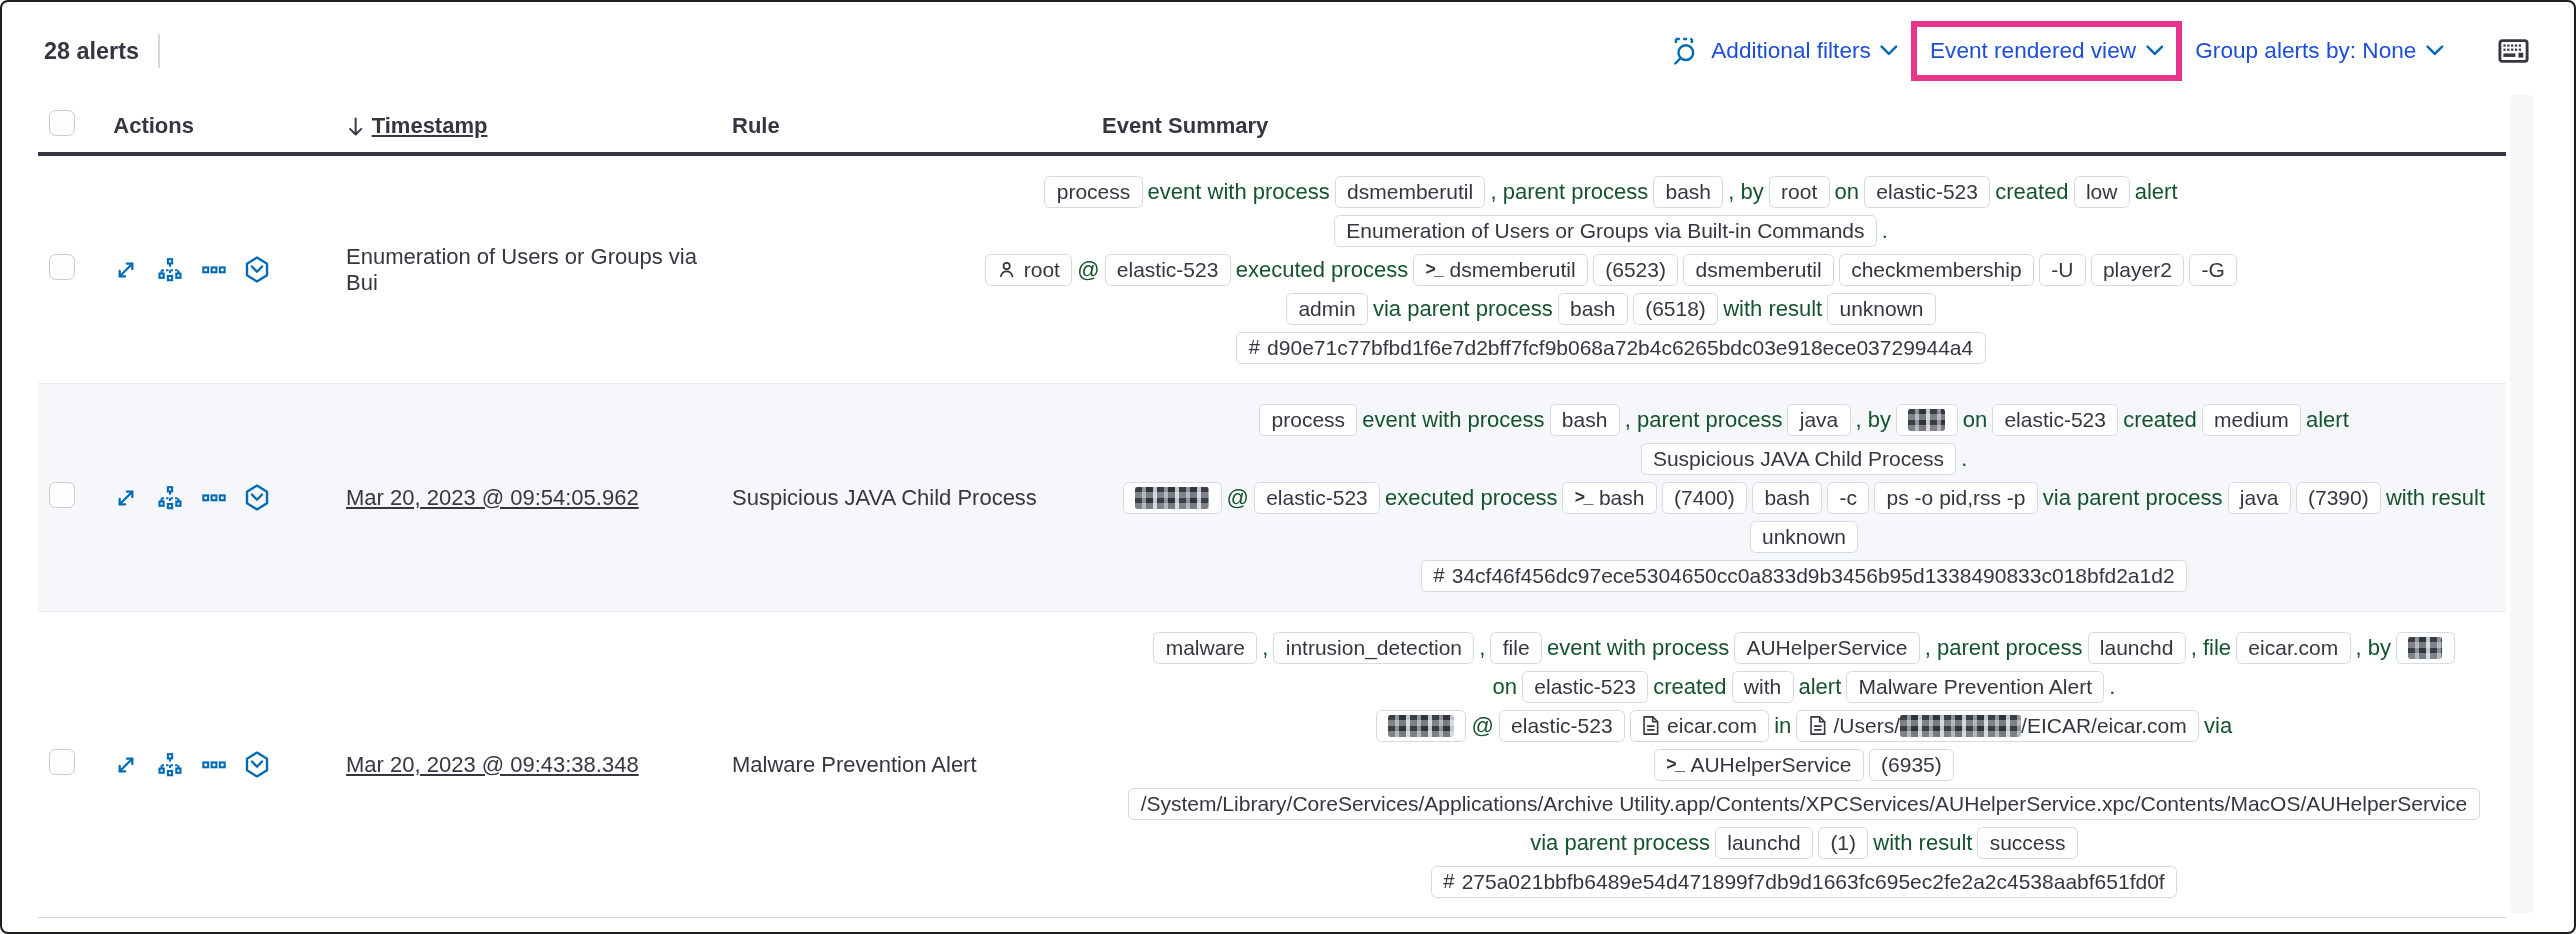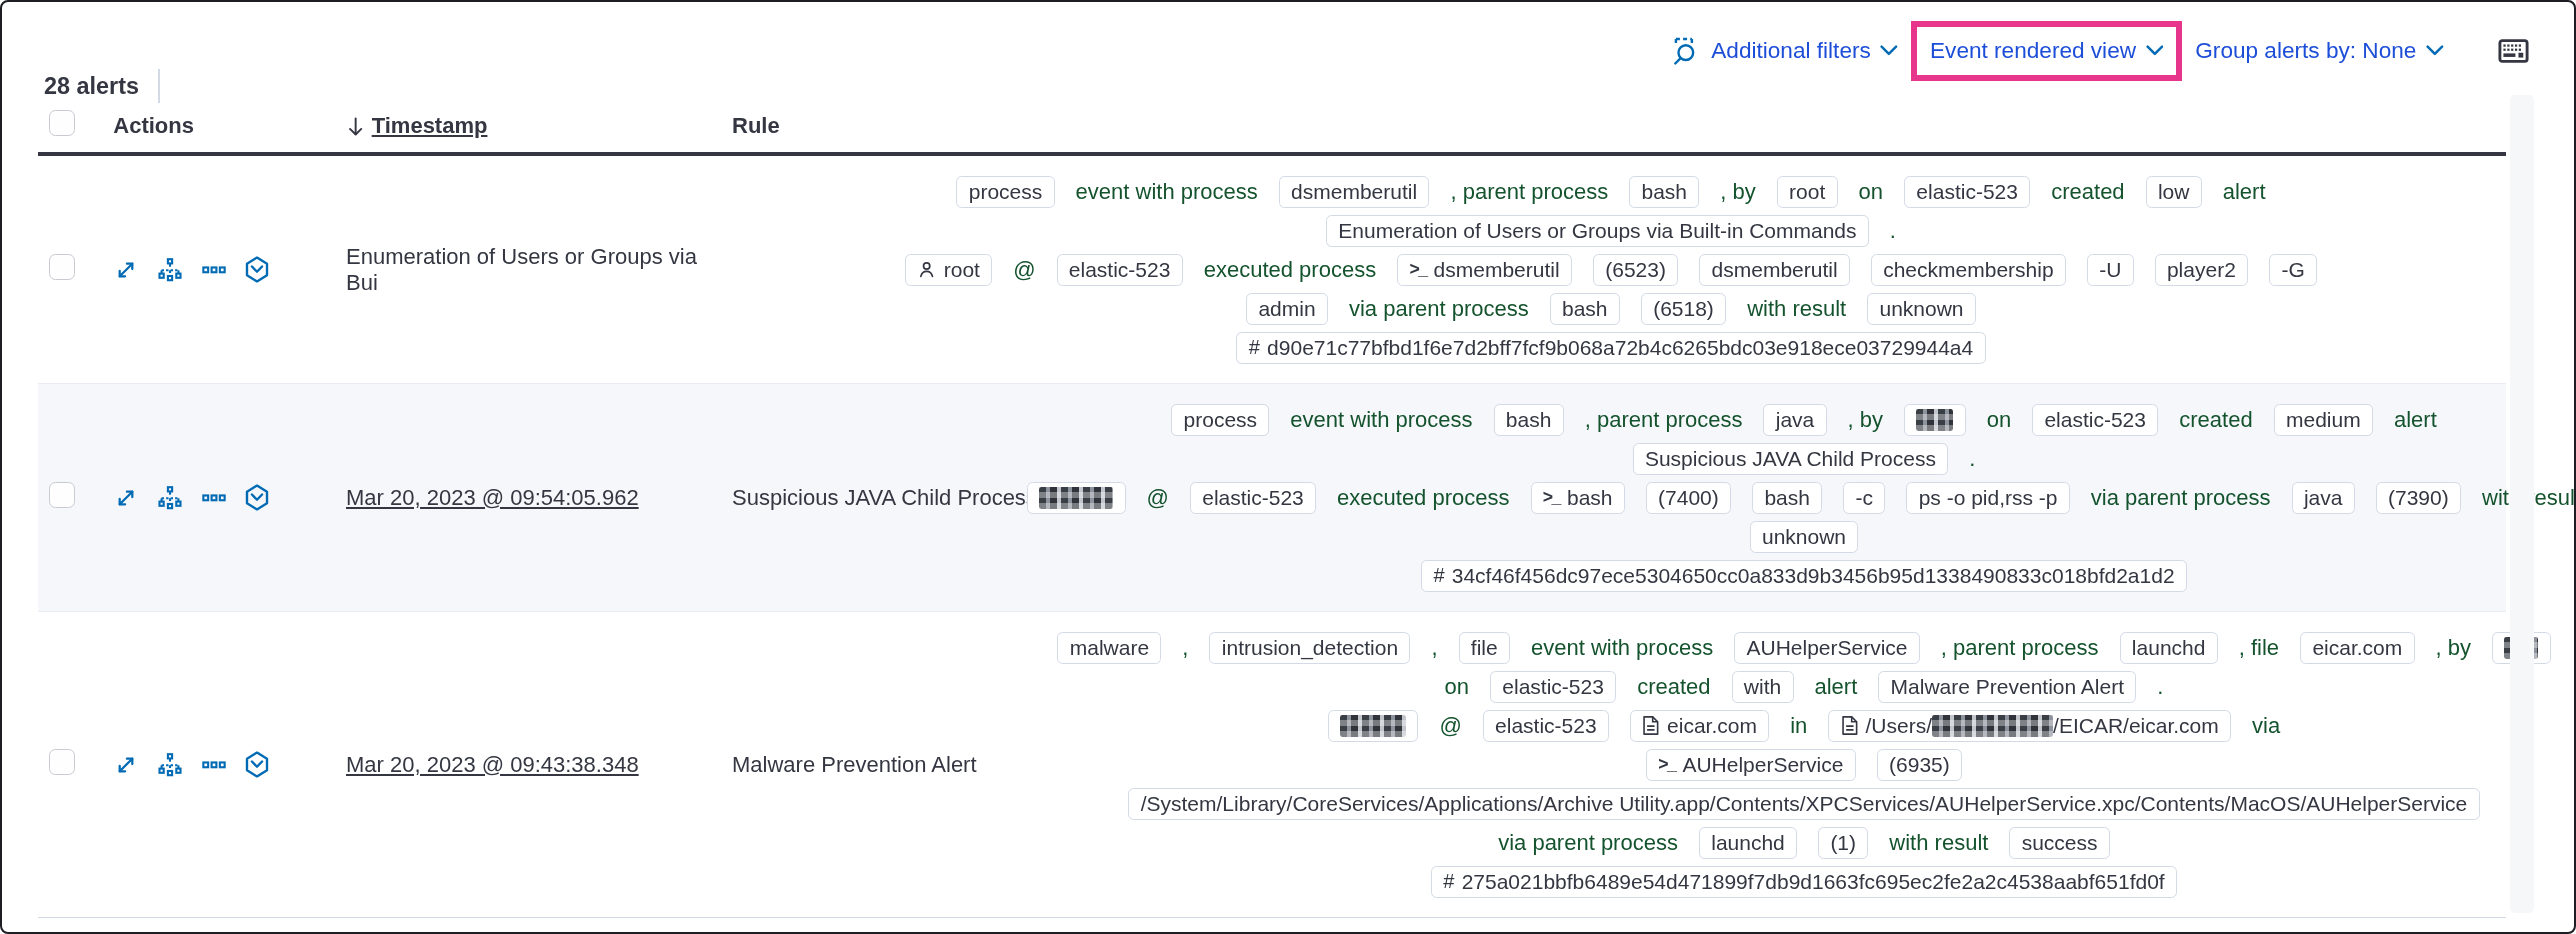--- a/index.html
+++ b/index.html
@@ -1,21 +1,21 @@
 <!DOCTYPE html>
 <html style="font-size:13px"><head>
 <meta charset="utf-8">
 <style>
   html,body{margin:0;padding:0;background:#ffffff;}
   body{font-family:"Liberation Sans","DejaVu Sans",sans-serif;color:#343741;-webkit-font-smoothing:antialiased;}
   .screen{position:relative;width:2576px;height:934px;box-sizing:border-box;border:2.4px solid #1d1e24;border-radius:8px;background:#fff;overflow:hidden;}
 
   
   .toolbar{position:relative;height:98px;}
-  .toolbar-left{position:absolute;left:42px;top:0;height:98px;display:flex;align-items:center;gap:19.3px;margin-top:35px;}
+  .toolbar-left{position:absolute;left:42px;top:0;height:98px;display:flex;align-items:center;gap:19.3px;}
   .alerts-count{font-size:23.4px;font-weight:700;color:#343741;}
   .vdivider{width:1.6px;height:34px;background:#d3dae6;}
   .toolbar-right{position:absolute;right:45px;top:0;height:98px;display:flex;align-items:center;gap:11.3px;}
   .dd{display:flex;align-items:center;gap:9.7px;color:#1d4ed8;font-weight:500;font-size:22.6px;cursor:pointer;white-space:nowrap;}
   .dd svg{flex:0 0 auto;}
   .erv-box{display:flex;align-items:center;border:6.4px solid #E8358C;padding:11.3px 13px;margin:0 1.6px;background:#fff;}
   .icon-btn{display:flex;align-items:center;justify-content:center;cursor:pointer;}
   .kbd-btn{margin-left:43px;}
 
   
@@ -32,21 +32,21 @@
 
   .checkbox{display:inline-block;width:26px;height:26px;box-sizing:border-box;border:1.6px solid #c9cbd2;border-radius:6.4px;background:#fefefe;cursor:pointer;}
   .sort-arrow{display:flex;align-items:center;}
 
   .trow{align-items:center;padding:16px 0;border-bottom:1.6px solid #e9edf3;font-size:22px;}
   .trow:nth-child(even){background:#f5f7fa;}
   .trow:last-child{border-bottom:1.6px solid #d3dae6;}
   .action-ic{width:26px;height:26px;display:flex;align-items:center;justify-content:center;cursor:pointer;}
 
   .lines{display:flex;flex-direction:column;align-items:center;width:100%;}
-  .line{display:flex;align-items:center;justify-content:center;gap:21px;height:39px;white-space:nowrap;}
+  .line{display:flex;align-items:center;justify-content:center;gap:5px;height:39px;white-space:nowrap;}
   .txt{color:#14532d;}
   .badge{display:inline-flex;align-items:center;gap:7.2px;height:32px;box-sizing:border-box;padding:0 11.3px;border:1.6px solid #d3dae6;border-radius:5.6px;background:#fff;font-weight:500;color:#343741;font-size:21px;cursor:pointer;}
   .termglyph{font-size:17.7px;letter-spacing:-1.6px;font-weight:700;color:#343741;}
   .hashmark{font-size:20px;color:#343741;}
   .pathtext{display:inline-flex;align-items:center;}
   .pix{display:inline-block;height:22px;border-radius:2.4px;vertical-align:middle;background-image:
       repeating-linear-gradient(0deg, rgba(255,255,255,.35) 0 5.6px, rgba(0,0,0,0) 5.6px 11.3px),
       repeating-linear-gradient(90deg,#3a3f46 0 7.2px,#8d939c 7.2px 11.3px,#30343a 11.3px 17.7px,#c2c6cc 17.7px 22px);}
 
   .scroll-track{position:absolute;right:40px;top:93px;width:24px;height:818px;background:#f6f7f9;border-radius:4.8px;}
@@ -124,20 +124,23 @@
           <svg width="19.3" height="21" viewBox="0 0 12 13" fill="none" stroke="#343741" stroke-width="1.2" stroke-linecap="round" stroke-linejoin="round">
               <path d="M6 1.5v9.5"></path>
               <path d="M2.5 8 6 11.5 9.5 8"></path>
             </svg>
         </span>
         <span>Timestamp</span>
       </div>
       <div class="c-rule">
           <span>Rule</span>
         </div>
+      <div class="c-summary">
+          <span>Event Summary</span>
+        </div>
     </div>
     <div id="tbody">
         <div class="trow">
     <div class="c-check"><span class="checkbox"></span></div>
     <div class="c-actions">
       <span class="action-ic">
         <svg width="24" height="24" viewBox="0 0 16 16" fill="none" stroke="#006BB4" stroke-width="1.5" stroke-linecap="round" stroke-linejoin="round">
           <path d="M3.8 12.2 12.2 3.8"></path>
                 <path d="M8.6 3.8h3.6v3.6"></path>
                 <path d="M3.8 8.6v3.6h3.6"></path>

